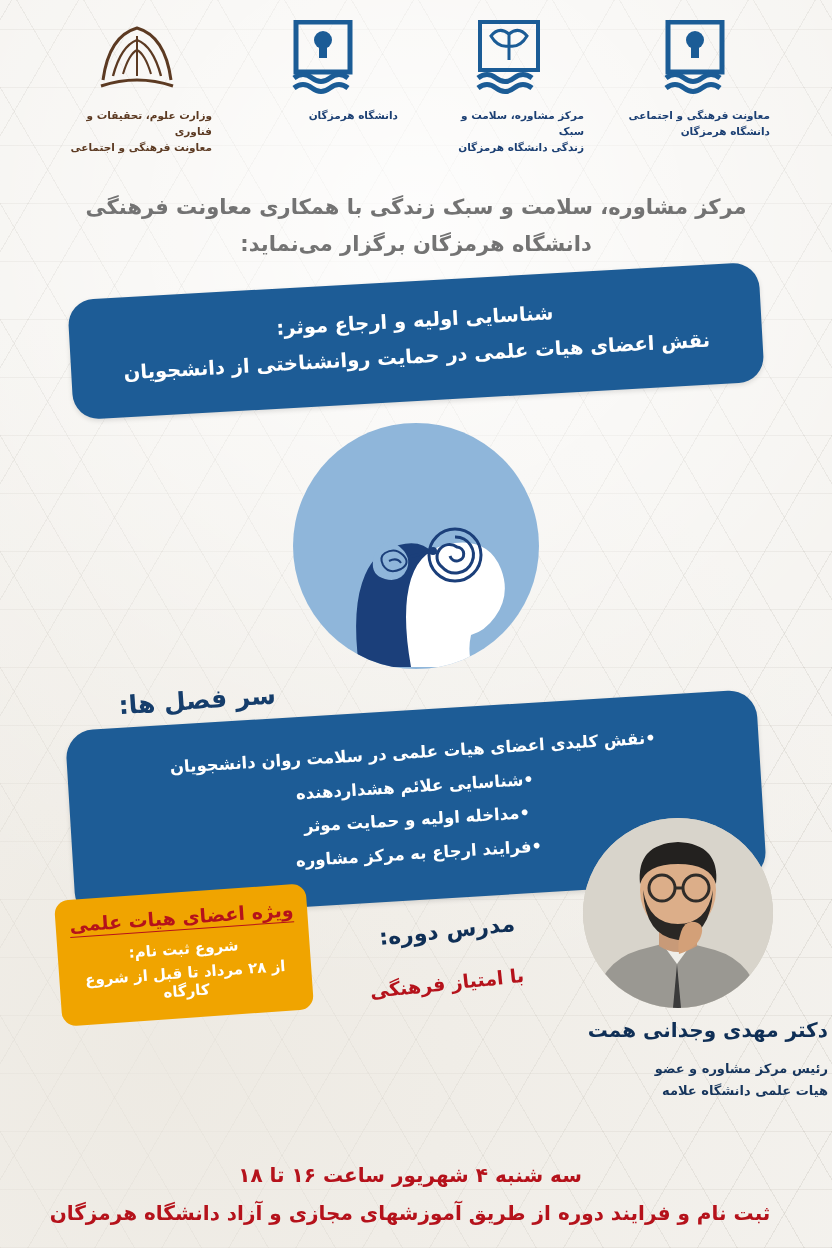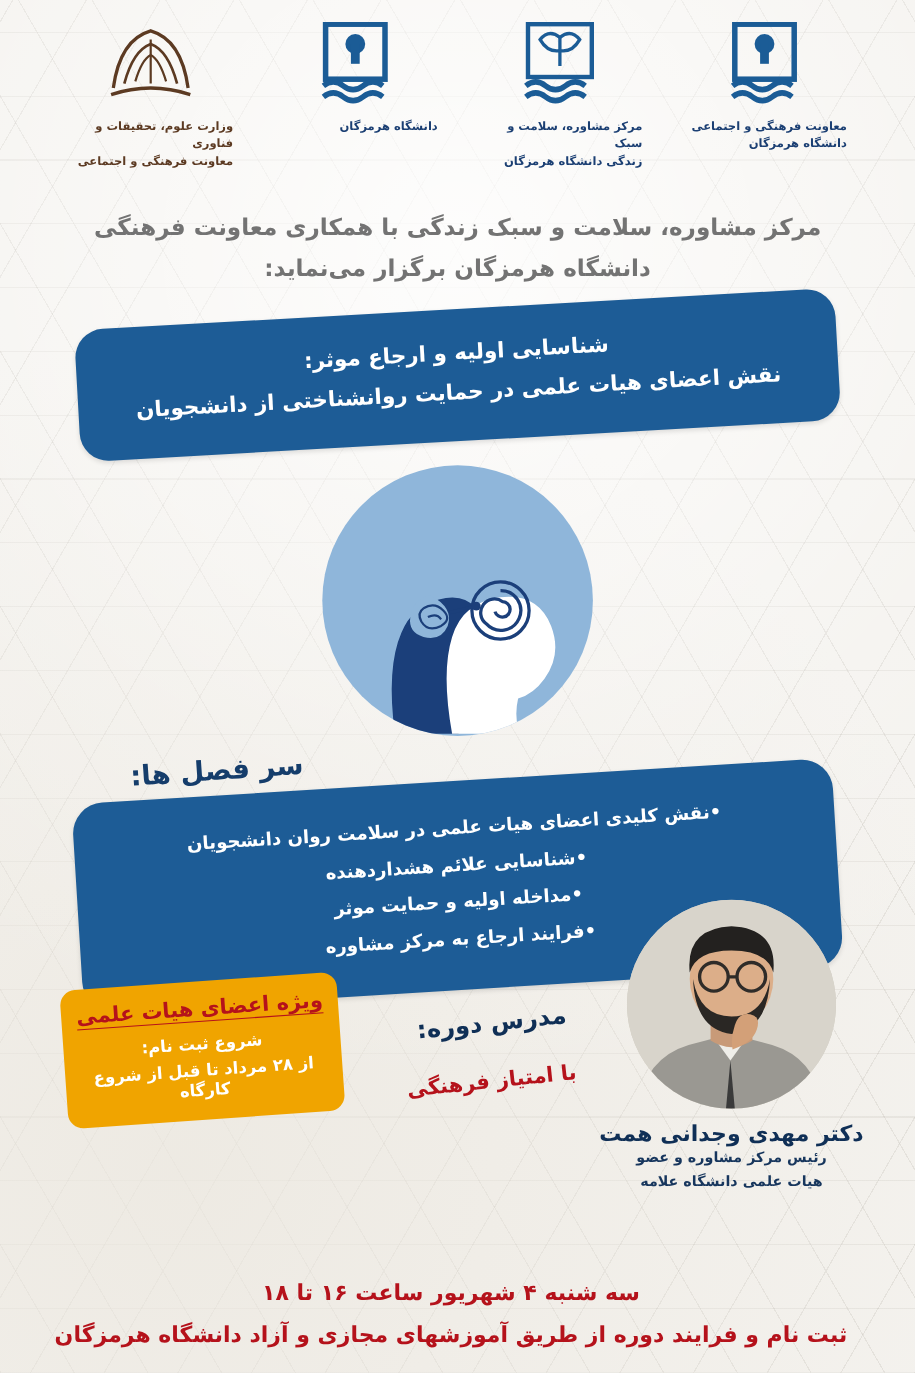--- a/index.html
+++ b/index.html
@@ -118,41 +118,41 @@
   }
 
   
   .lower {
     position: relative;
     margin-top: 10px;
     height: 240px;
   }
   .speaker {
     position: absolute;
-    right: 17px;
+    right: 4px;
     top: -92px;
     width: 300px;
-    text-align: center;
+    text-align: right;
   }
   .portrait {
     width: 190px; height: 190px;
     margin: 0 auto;
     border-radius: 50%;
     overflow: hidden;
     background: #cfcabf;
     position: relative;
   }
   .speaker-name {
     margin-top: 10px;
     color: #0f2f56;
     font-size: 20px;
     font-weight: bold;
   }
   .speaker-role {
-    margin-top: 0;
+    margin-top: 16px;
     color: #17365d;
     font-size: 13px;
     font-weight: bold;
     line-height: 1.7;
     white-space: pre-line;
   }
   .teacher-label {
     position: absolute;
     right: 300px;
     top: 8px;

